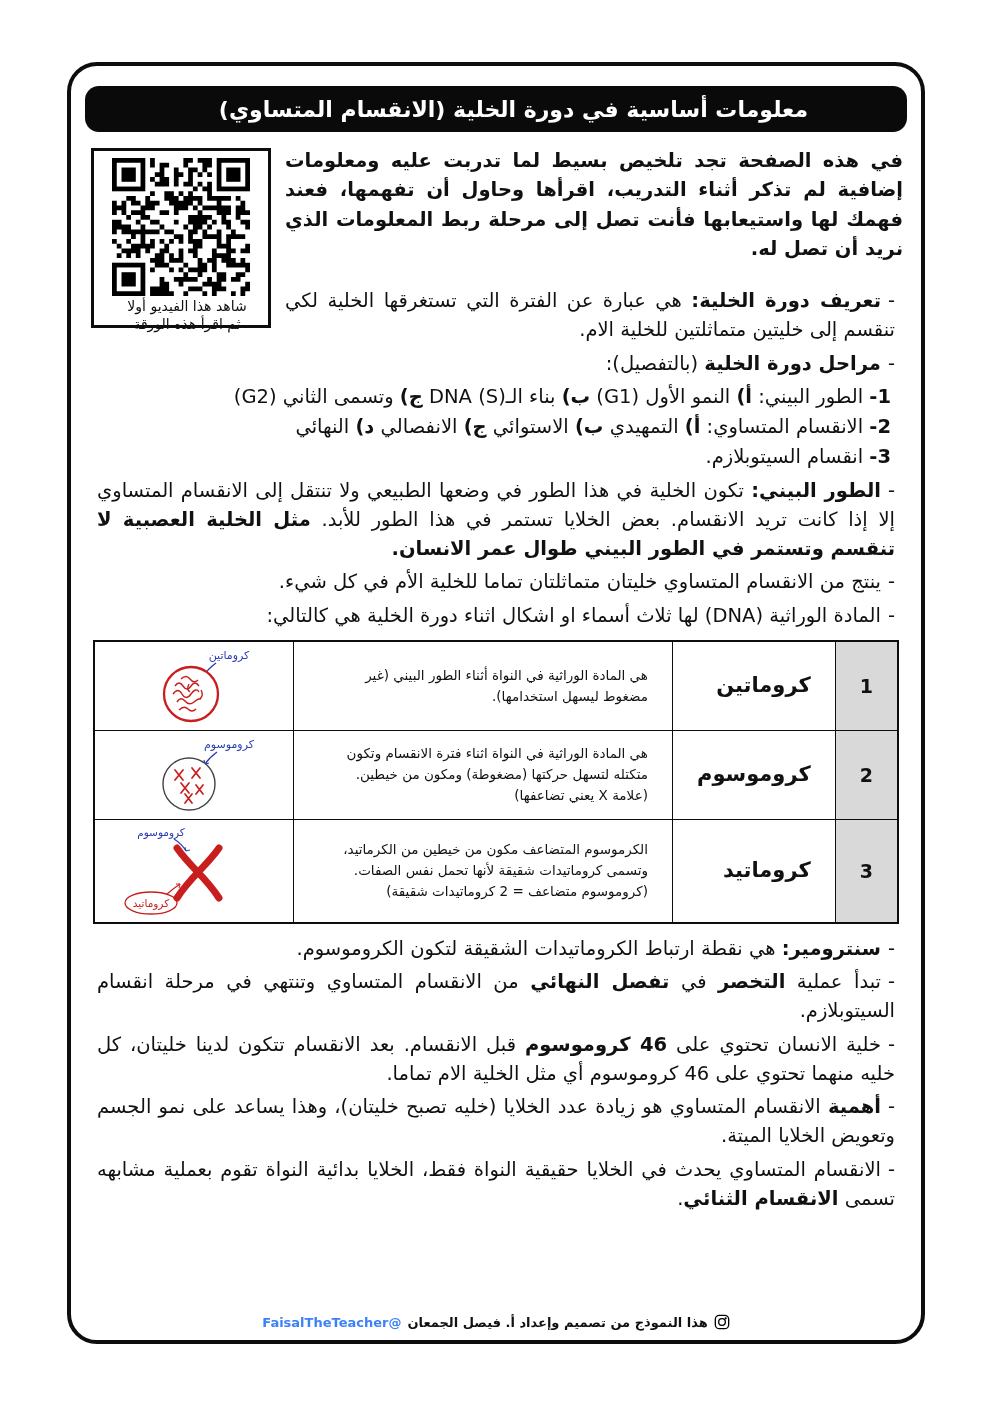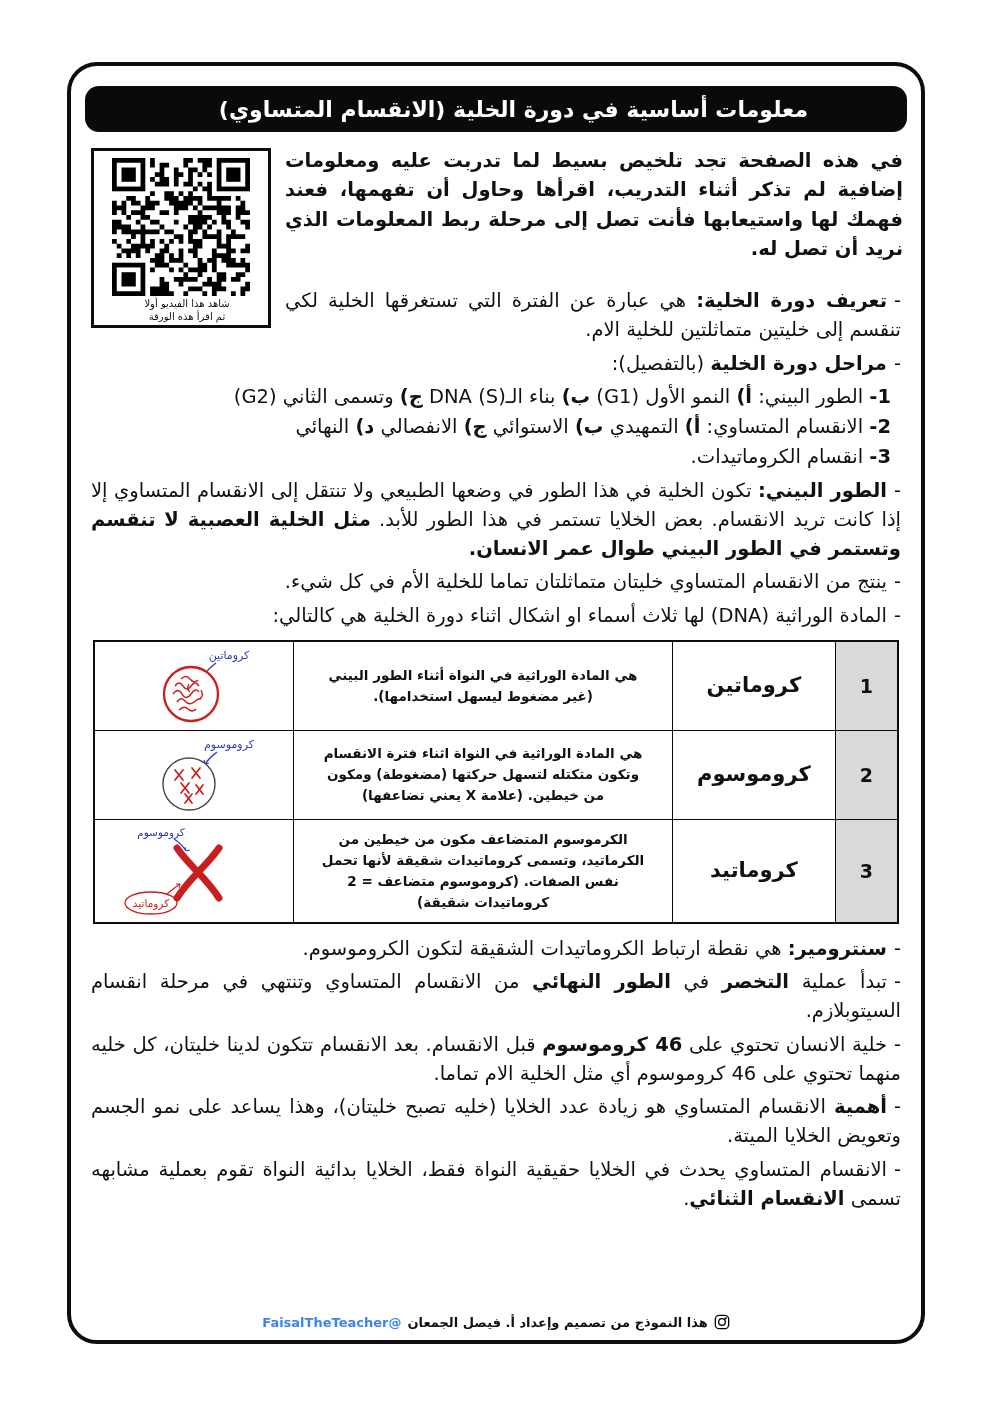--- a/index.html
+++ b/index.html
@@ -37,60 +37,61 @@
   }
   .qr-box {
     float: left;
     width: 180px; height: 180px;
     border: 3px solid #0d0d0d;
     margin: 2px 14px 8px 2px;
     background: #fff;
     text-align: center;
   }
   .qr-box svg.qr { display: block; margin: 7px auto 2px auto; background: #fff; }
-  .qr-caption { font-size: 10px; line-height: 1.25; color: #111; margin-left: 12px; }
+  .qr-caption { font-size: 14px; line-height: 1.25; color: #111; margin-left: 12px; }
   .intro {
     font-weight: 700;
     text-align: justify;
     margin-bottom: 23px;
   }
   .bullet {
     text-align: justify;
-    margin: 4px 2px;
+    margin: 4px 8px;
   }
   .dash { padding-left: 7px; font-weight: 400; }
   .b { font-weight: 700; }
   .subline {
     text-align: right;
     padding-right: 12px;
     margin: 1px 0;
   }
   table.info-table {
     direction: rtl;
     width: 99%;
     margin: 10px auto 10px auto;
     border-collapse: collapse;
     border: 2px solid #0d0d0d;
   }
   table.info-table td {
     border: 1.6px solid #0d0d0d;
     vertical-align: middle;
     padding: 4px 24px;
+    text-align: right;
   }
   td.cell-num {
     width: 46px; background: #d9d9d9;
     text-align: center; font-size: 19px; font-weight: 600;
   }
   td.cell-name {
     width: 150px; text-align: center;
     font-weight: 700; font-size: 21px;
   }
   td.cell-desc {
     width: 430px; text-align: center;
-    font-size: 13.5px; line-height: 1.55; padding: 6px 12px; font-weight: bold;
+    font-size: 13.5px; line-height: 1.55; padding: 6px 12px;
   }
   td.cell-pic { width: 168px; text-align: center; padding: 2px; }
   td.cell-pic svg { display: block; margin: 0 auto; }
   .footer {
     position: absolute; bottom: 10px; left: 0; right: 0;
     direction: rtl;
     display: flex; align-items: center; justify-content: center;
     gap: 6px;
     font-size: 13px; font-weight: 600;
   }
@@ -132,21 +133,21 @@
     <div class="bullet">
       <span class="dash">-</span><span><span class="b">تعريف دورة الخلية:</span><span> هي عبارة عن الفترة التي تستغرقها الخلية لكي تنقسم إلى خليتين متماثلتين للخلية الام.</span></span>
     </div>
 
     <div class="bullet">
       <span class="dash">-</span><span><span class="b">مراحل دورة الخلية</span><span> (بالتفصيل):</span></span>
     </div>
 
     <div class="subline"><span class="b">1-</span><span> الطور البيني: </span><span class="b">أ)</span><span> النمو الأول (G1) </span><span class="b">ب)</span><span> بناء الـDNA (S) </span><span class="b">ج)</span><span> وتسمى الثاني (G2)</span></div>
     <div class="subline"><span class="b">2-</span><span> الانقسام المتساوي: </span><span class="b">أ)</span><span> التمهيدي </span><span class="b">ب)</span><span> الاستوائي </span><span class="b">ج)</span><span> الانفصالي </span><span class="b">د)</span><span> النهائي</span></div>
-    <div class="subline"><span class="b">3-</span><span> انقسام الكروماتيدات.</span></div>
+    <div class="subline"><span class="b">3-</span><span> انقسام السيتوبلازم.</span></div>
 
     <div class="bullet">
       <span class="dash">-</span><span><span class="b">الطور البيني:</span><span> تكون الخلية في هذا الطور في وضعها الطبيعي ولا تنتقل إلى الانقسام المتساوي إلا إذا كانت تريد الانقسام. بعض الخلايا تستمر في هذا الطور للأبد. </span><span class="b">مثل الخلية العصبية لا تنقسم وتستمر في الطور البيني طوال عمر الانسان.</span></span>
     </div>
 
     <div class="bullet">
       <span class="dash">-</span><span><span>ينتج من الانقسام المتساوي خليتان متماثلتان تماما للخلية الأم في كل شيء.</span></span>
     </div>
 
     <div class="bullet">
@@ -219,21 +220,21 @@
         </tr>
       </tbody>
     </table>
 
     <div class="bullet">
       <span class="dash">-</span><span><span class="b">سنترومير:</span><span> هي نقطة ارتباط الكروماتيدات الشقيقة لتكون الكروموسوم.</span></span>
     </div>
 
 
     <div class="bullet">
-      <span class="dash">-</span><span><span>تبدأ عملية </span><span class="b">التخصر</span><span> في </span><span class="b">الطور النهائي</span><span> من الانقسام المتساوي وتنتهي في مرحلة انقسام السيتوبلازم.</span></span>
+      <span class="dash">-</span><span><span>تبدأ عملية </span><span class="b">التخصر</span><span> في </span><span class="b">تفصل النهائي</span><span> من الانقسام المتساوي وتنتهي في مرحلة انقسام السيتوبلازم.</span></span>
     </div>
 
     <div class="bullet">
       <span class="dash">-</span><span><span>خلية الانسان تحتوي على </span><span class="b">46 كروموسوم</span><span> قبل الانقسام. بعد الانقسام تتكون لدينا خليتان، كل خليه منهما تحتوي على 46 كروموسوم أي مثل الخلية الام تماما.</span></span>
     </div>
 
     <div class="bullet">
       <span class="dash">-</span><span><span class="b">أهمية</span><span> الانقسام المتساوي هو زيادة عدد الخلايا (خليه تصبح خليتان)، وهذا يساعد على نمو الجسم وتعويض الخلايا الميتة.</span></span>
     </div>
 

